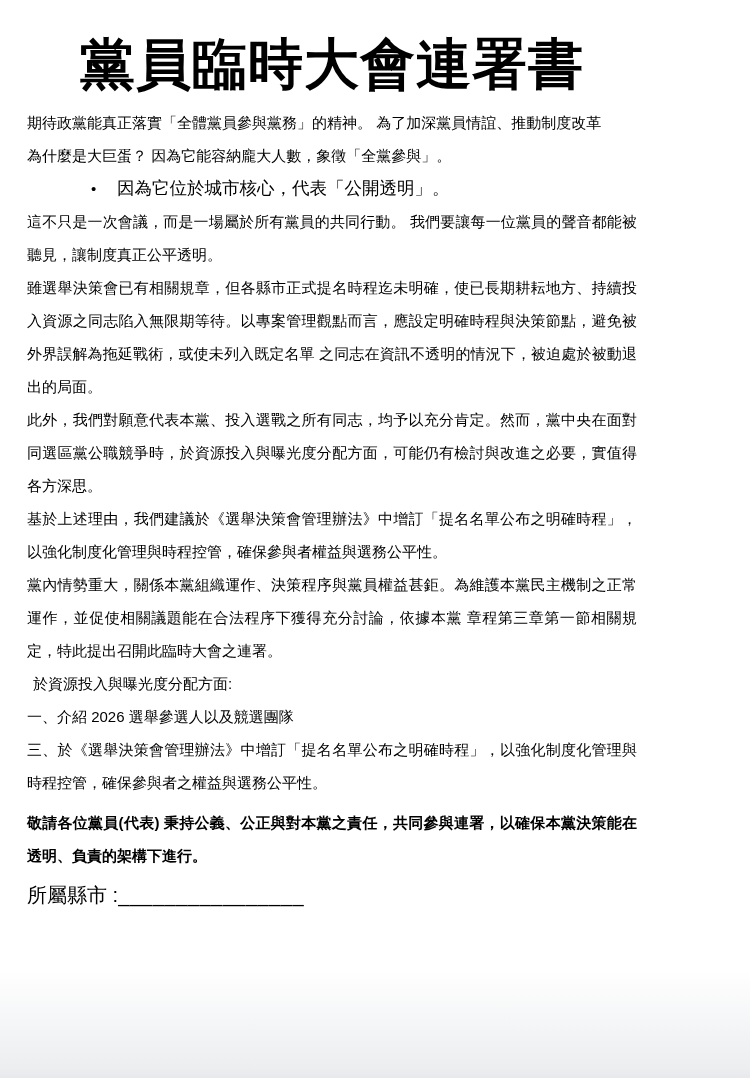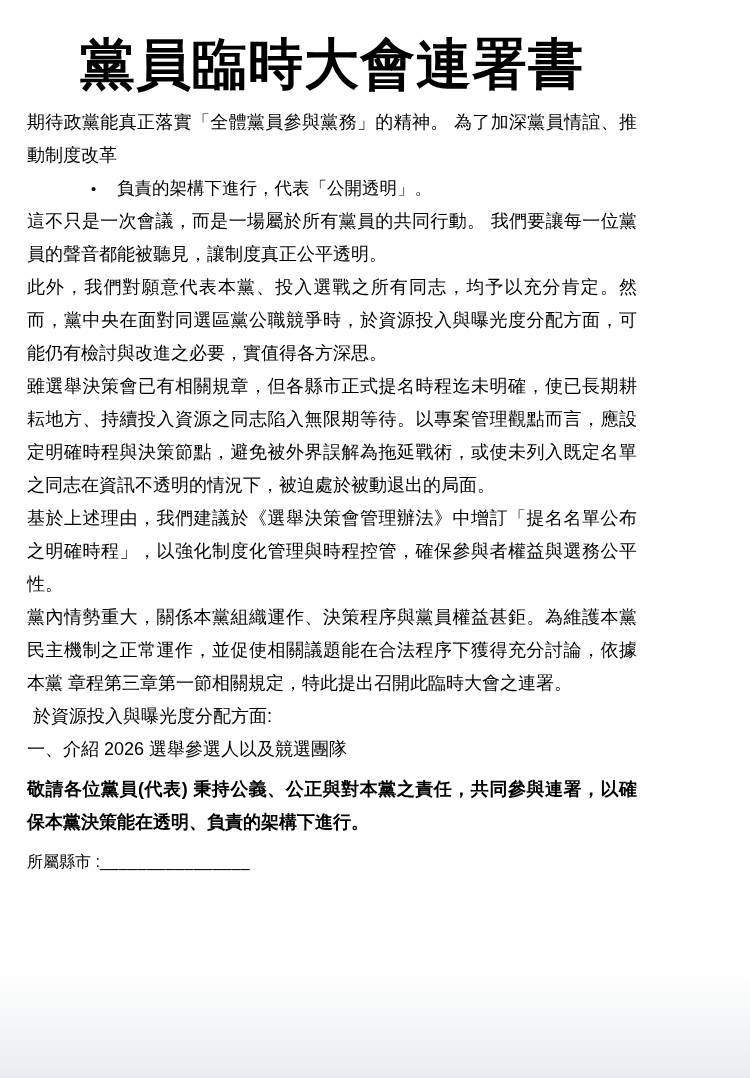--- a/index.html
+++ b/index.html
@@ -20,21 +20,21 @@
   h1.doc-title {
     margin: 6px 0 10px 0;
     text-align: center;
     font-size: 55px;
     line-height: 64px;
     font-weight: bold;
     letter-spacing: 1px;
     white-space: nowrap;
   }
   .para {
-    font-size: 18px;
+    font-size: 15px;
     line-height: 33px;
     margin: 0;
     text-align: justify;
     text-justify: inter-ideograph;
   }
   ul.bullets {
     list-style: none;
     margin: 0;
     padding: 0 0 0 64px;
   }
@@ -45,53 +45,55 @@
   }
   .bullet-dot {
     display: inline-block;
     width: 26px;
     font-size: 15px;
   }
   .agenda-heading { padding-left: 6px; }
   .closing { margin-top: 7px; font-weight: bold; }
   .form-section {
     margin-top: 6px;
-    font-size: 16px;
+    font-size: 20px;
   }
   .form-line {
     line-height: 34px;
     white-space: nowrap;
   }
   .blank {
     letter-spacing: 0.5px;
     white-space: pre;
   }
 </style>
 </head>
 <body>
 
 <div class="page">
 
   <h1 class="doc-title">黨員臨時大會連署書</h1>
 
   <p class="para">期待政黨能真正落實「全體黨員參與黨務」的精神。 為了加深黨員情誼、推動制度改革</p>
+  <p class="para">為什麼是大巨蛋？ 因為它能容納龐大人數，象徵「全黨參與」。</p>
 
   <ul class="bullets">
-    <li><span class="bullet-dot">•</span><span>負責的架構下進行，代表「公開透明」。</span></li>
+    <li><span class="bullet-dot">•</span><span>因為它位於城市核心，代表「公開透明」。</span></li>
   </ul>
 
   <p class="para">這不只是一次會議，而是一場屬於所有黨員的共同行動。 我們要讓每一位黨員的聲音都能被聽見，讓制度真正公平透明。</p>
+  <p class="para">雖選舉決策會已有相關規章，但各縣市正式提名時程迄未明確，使已長期耕耘地方、持續投入資源之同志陷入無限期等待。以專案管理觀點而言，應設定明確時程與決策節點，避免被外界誤解為拖延戰術，或使未列入既定名單 之同志在資訊不透明的情況下，被迫處於被動退出的局面。</p>
   <p class="para">此外，我們對願意代表本黨、投入選戰之所有同志，均予以充分肯定。然而，黨中央在面對同選區黨公職競爭時，於資源投入與曝光度分配方面，可能仍有檢討與改進之必要，實值得各方深思。</p>
-  <p class="para">雖選舉決策會已有相關規章，但各縣市正式提名時程迄未明確，使已長期耕耘地方、持續投入資源之同志陷入無限期等待。以專案管理觀點而言，應設定明確時程與決策節點，避免被外界誤解為拖延戰術，或使未列入既定名單 之同志在資訊不透明的情況下，被迫處於被動退出的局面。</p>
   <p class="para">基於上述理由，我們建議於《選舉決策會管理辦法》中增訂「提名名單公布之明確時程」，以強化制度化管理與時程控管，確保參與者權益與選務公平性。</p>
   <p class="para">黨內情勢重大，關係本黨組織運作、決策程序與黨員權益甚鉅。為維護本黨民主機制之正常運作，並促使相關議題能在合法程序下獲得充分討論，依據本黨 章程第三章第一節相關規定，特此提出召開此臨時大會之連署。</p>
 
   <p class="para agenda-heading">於資源投入與曝光度分配方面:</p>
 
   <p class="para">一、介紹 2026 選舉參選人以及競選團隊</p>
+  <p class="para">三、於《選舉決策會管理辦法》中增訂「提名名單公布之明確時程」，以強化制度化管理與時程控管，確保參與者之權益與選務公平性。</p>
 
   <p class="para closing">敬請各位黨員(代表) 秉持公義、公正與對本黨之責任，共同參與連署，以確保本黨決策能在透明、負責的架構下進行。</p>
 
   <div class="form-section">
     <div class="form-line">
       <span>所屬縣市 :</span><span class="blank">________________</span>
     </div>
     <div class="form-line">
       
     </div>

